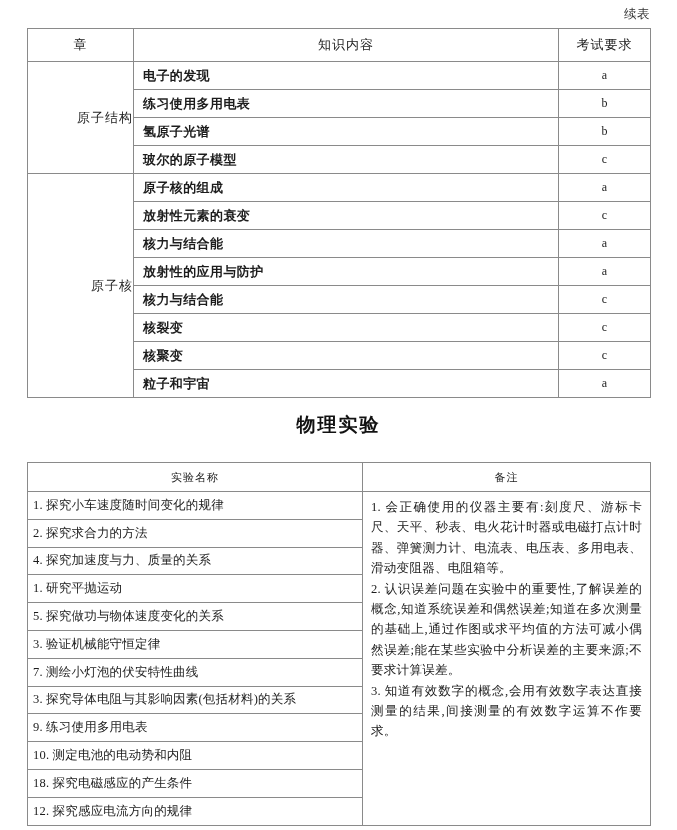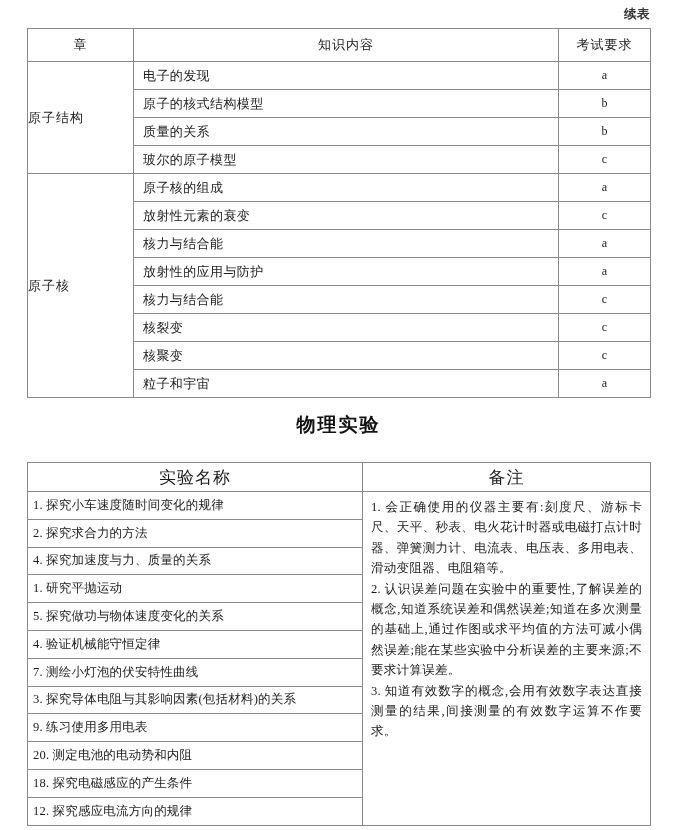--- a/index.html
+++ b/index.html
@@ -17,21 +17,20 @@
   }
 
   
   .cont-label {
     position: absolute;
     top: 6px;
     right: 27px;
     font-size: 12.5px;
     letter-spacing: 0.5px;
     color: #333;
-    font-weight: bold;
   }
 
   
   .tbl {
     position: absolute;
     border-collapse: collapse;
     table-layout: fixed;
     background: #fff;
   }
   .tbl td, .tbl th {
@@ -49,29 +48,30 @@
     width: 623px;
     height: 358px;
   }
   #tbl-knowledge .hdr td {
     text-align: center;
     font-size: 13px;
     height: 32px;
     letter-spacing: 1px;
   }
   #tbl-knowledge .chap-cell {
-    text-align: left;
+    text-align: right;
     font-size: 13px;
     letter-spacing: 1px;
   }
   #tbl-knowledge .topic-cell {
     font-size: 13px;
     padding-left: 9px;
     letter-spacing: 0.4px;
     height: 27px;
+    font-weight: bold;
   }
   #tbl-knowledge .req-cell {
     text-align: center;
     font-size: 12px;
     font-family: "Liberation Serif", serif;
   }
 
   
   .section-title {
     position: absolute;
@@ -88,21 +88,21 @@
 
   
   #tbl-exp {
     left: 27px;
     top: 462px;
     width: 623px;
     height: 350px;
   }
   #tbl-exp .hdr td {
     text-align: center;
-    font-size: 17px;
+    font-size: 11px;
     height: 28px;
     letter-spacing: 1px;
   }
   #tbl-exp .exp-cell {
     font-size: 12.5px;
     padding-left: 5px;
     letter-spacing: 0.2px;
     height: 26.8px;
     white-space: nowrap;
   }
@@ -135,25 +135,25 @@
       <td>知识内容</td>
       <td>考试要求</td>
     </tr>
 
     <tr>
       <td class="chap-cell" rowspan="4">原子结构</td>
       <td class="topic-cell">电子的发现</td>
       <td class="req-cell">a</td>
     </tr>
     <tr>
-      <td class="topic-cell">原子的核式结构模型</td>
+      <td class="topic-cell">练习使用多用电表</td>
       <td class="req-cell">b</td>
     </tr>
     <tr>
-      <td class="topic-cell">质量的关系</td>
+      <td class="topic-cell">氢原子光谱</td>
       <td class="req-cell">b</td>
     </tr>
     <tr>
       <td class="topic-cell">玻尔的原子模型</td>
       <td class="req-cell">c</td>
     </tr>
 
     <tr>
       <td class="chap-cell" rowspan="8">原子核</td>
       <td class="topic-cell">原子核的组成</td>
@@ -216,33 +216,33 @@
     <tr>
       <td class="exp-cell">4. 探究加速度与力、质量的关系</td>
     </tr>
     <tr>
       <td class="exp-cell">1. 研究平抛运动</td>
     </tr>
     <tr>
       <td class="exp-cell">5. 探究做功与物体速度变化的关系</td>
     </tr>
     <tr>
-      <td class="exp-cell">4. 验证机械能守恒定律</td>
+      <td class="exp-cell">3. 验证机械能守恒定律</td>
     </tr>
     <tr>
       <td class="exp-cell">7. 测绘小灯泡的伏安特性曲线</td>
     </tr>
     <tr>
       <td class="exp-cell">3. 探究导体电阻与其影响因素(包括材料)的关系</td>
     </tr>
     <tr>
       <td class="exp-cell">9. 练习使用多用电表</td>
     </tr>
     <tr>
-      <td class="exp-cell">20. 测定电池的电动势和内阻</td>
+      <td class="exp-cell">10. 测定电池的电动势和内阻</td>
     </tr>
     <tr>
       <td class="exp-cell">18. 探究电磁感应的产生条件</td>
     </tr>
     <tr>
       <td class="exp-cell">12. 探究感应电流方向的规律</td>
     </tr>
   </tbody>
 </table>
 

